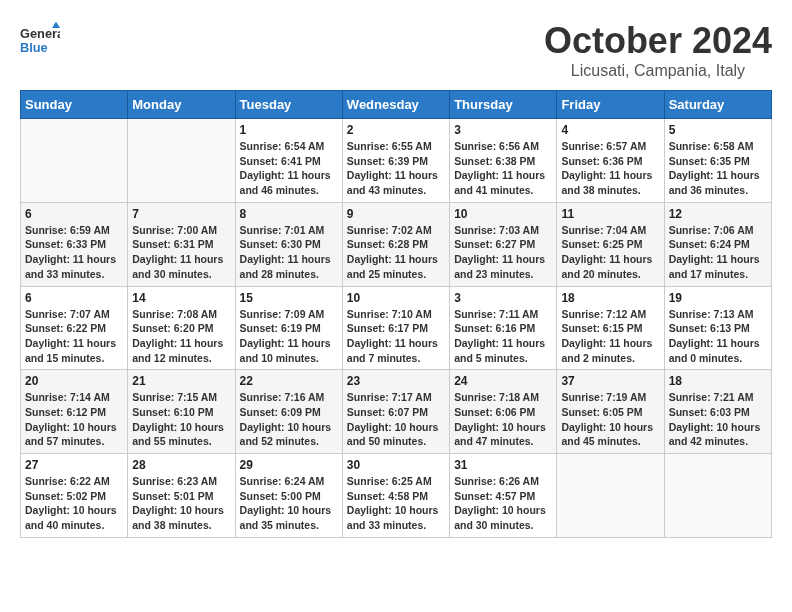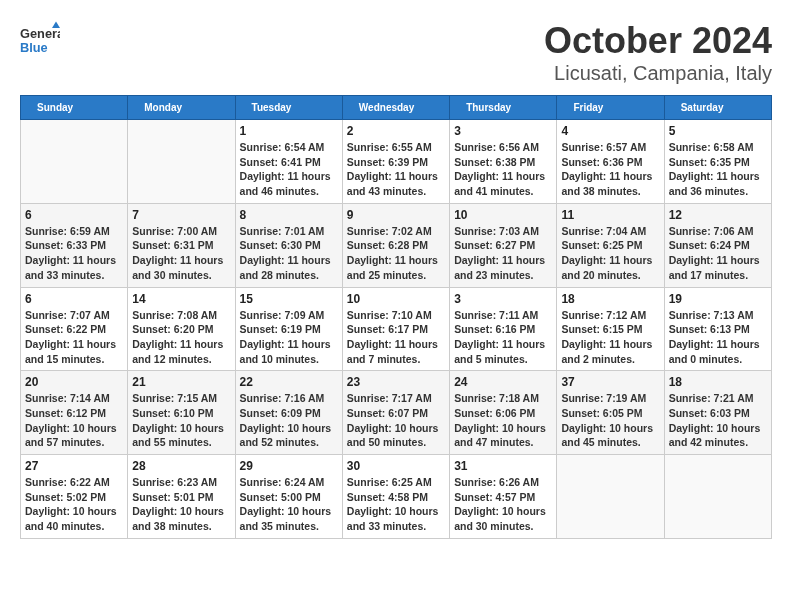--- a/index.html
+++ b/index.html
@@ -28,34 +28,35 @@
     .title-block {
       text-align: right;
       margin-left: 36px;
     }
     .month-title {
       font-size: 36px;
       font-weight: bold;
       color: #333;
     }
     .location {
-      font-size: 20px;
+      font-size: 16px;
       color: #555;
+      text-align: center;
     }
     table {
       width: 100%;
       border-collapse: collapse;
       font-size: 11px;
     }
     thead tr th {
       background-color: #2a7ac7;
       color: #fff;
-      padding: 6px 16px;
+      padding: 6px 4px;
       text-align: left;
-      font-size: 10px;
+      font-size: 13px;
       font-weight: bold;
       border: 1px solid #1a5a9a;
     }
     tbody tr td {
       border: 1px solid #ccc;
       vertical-align: top;
       padding: 4px;
       min-height: 80px;
       height: 80px;
       width: calc(100% / 7);

